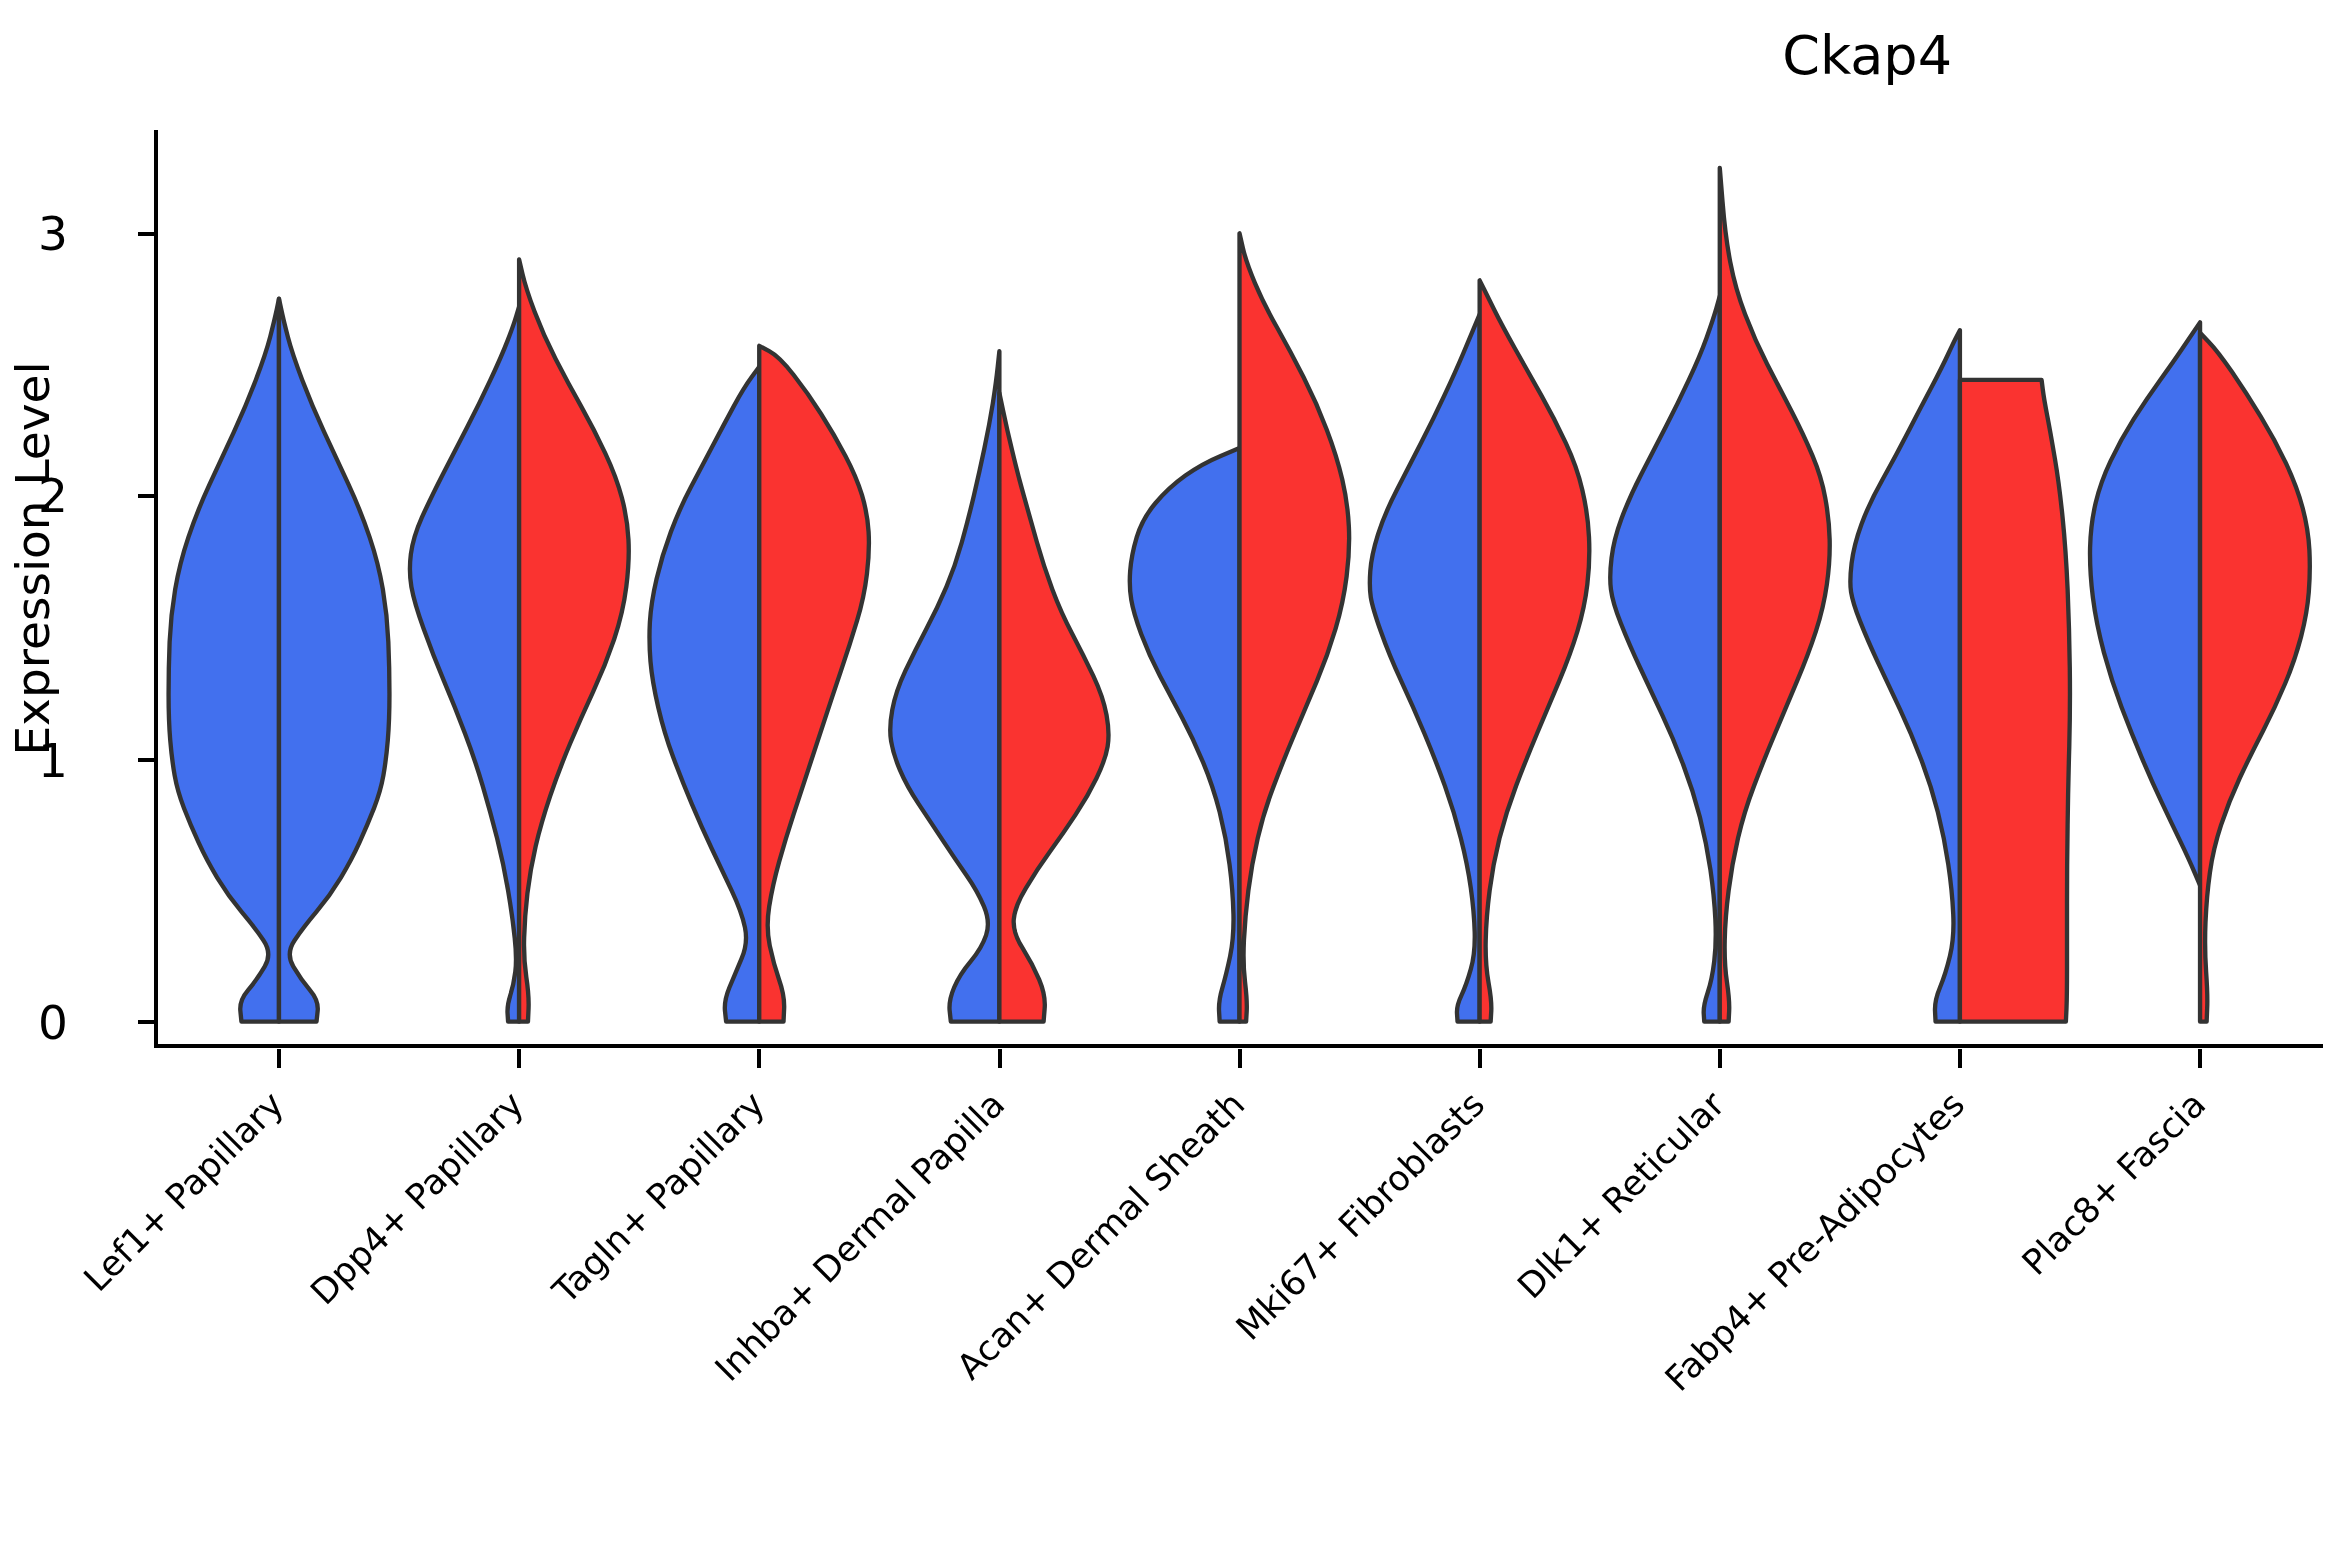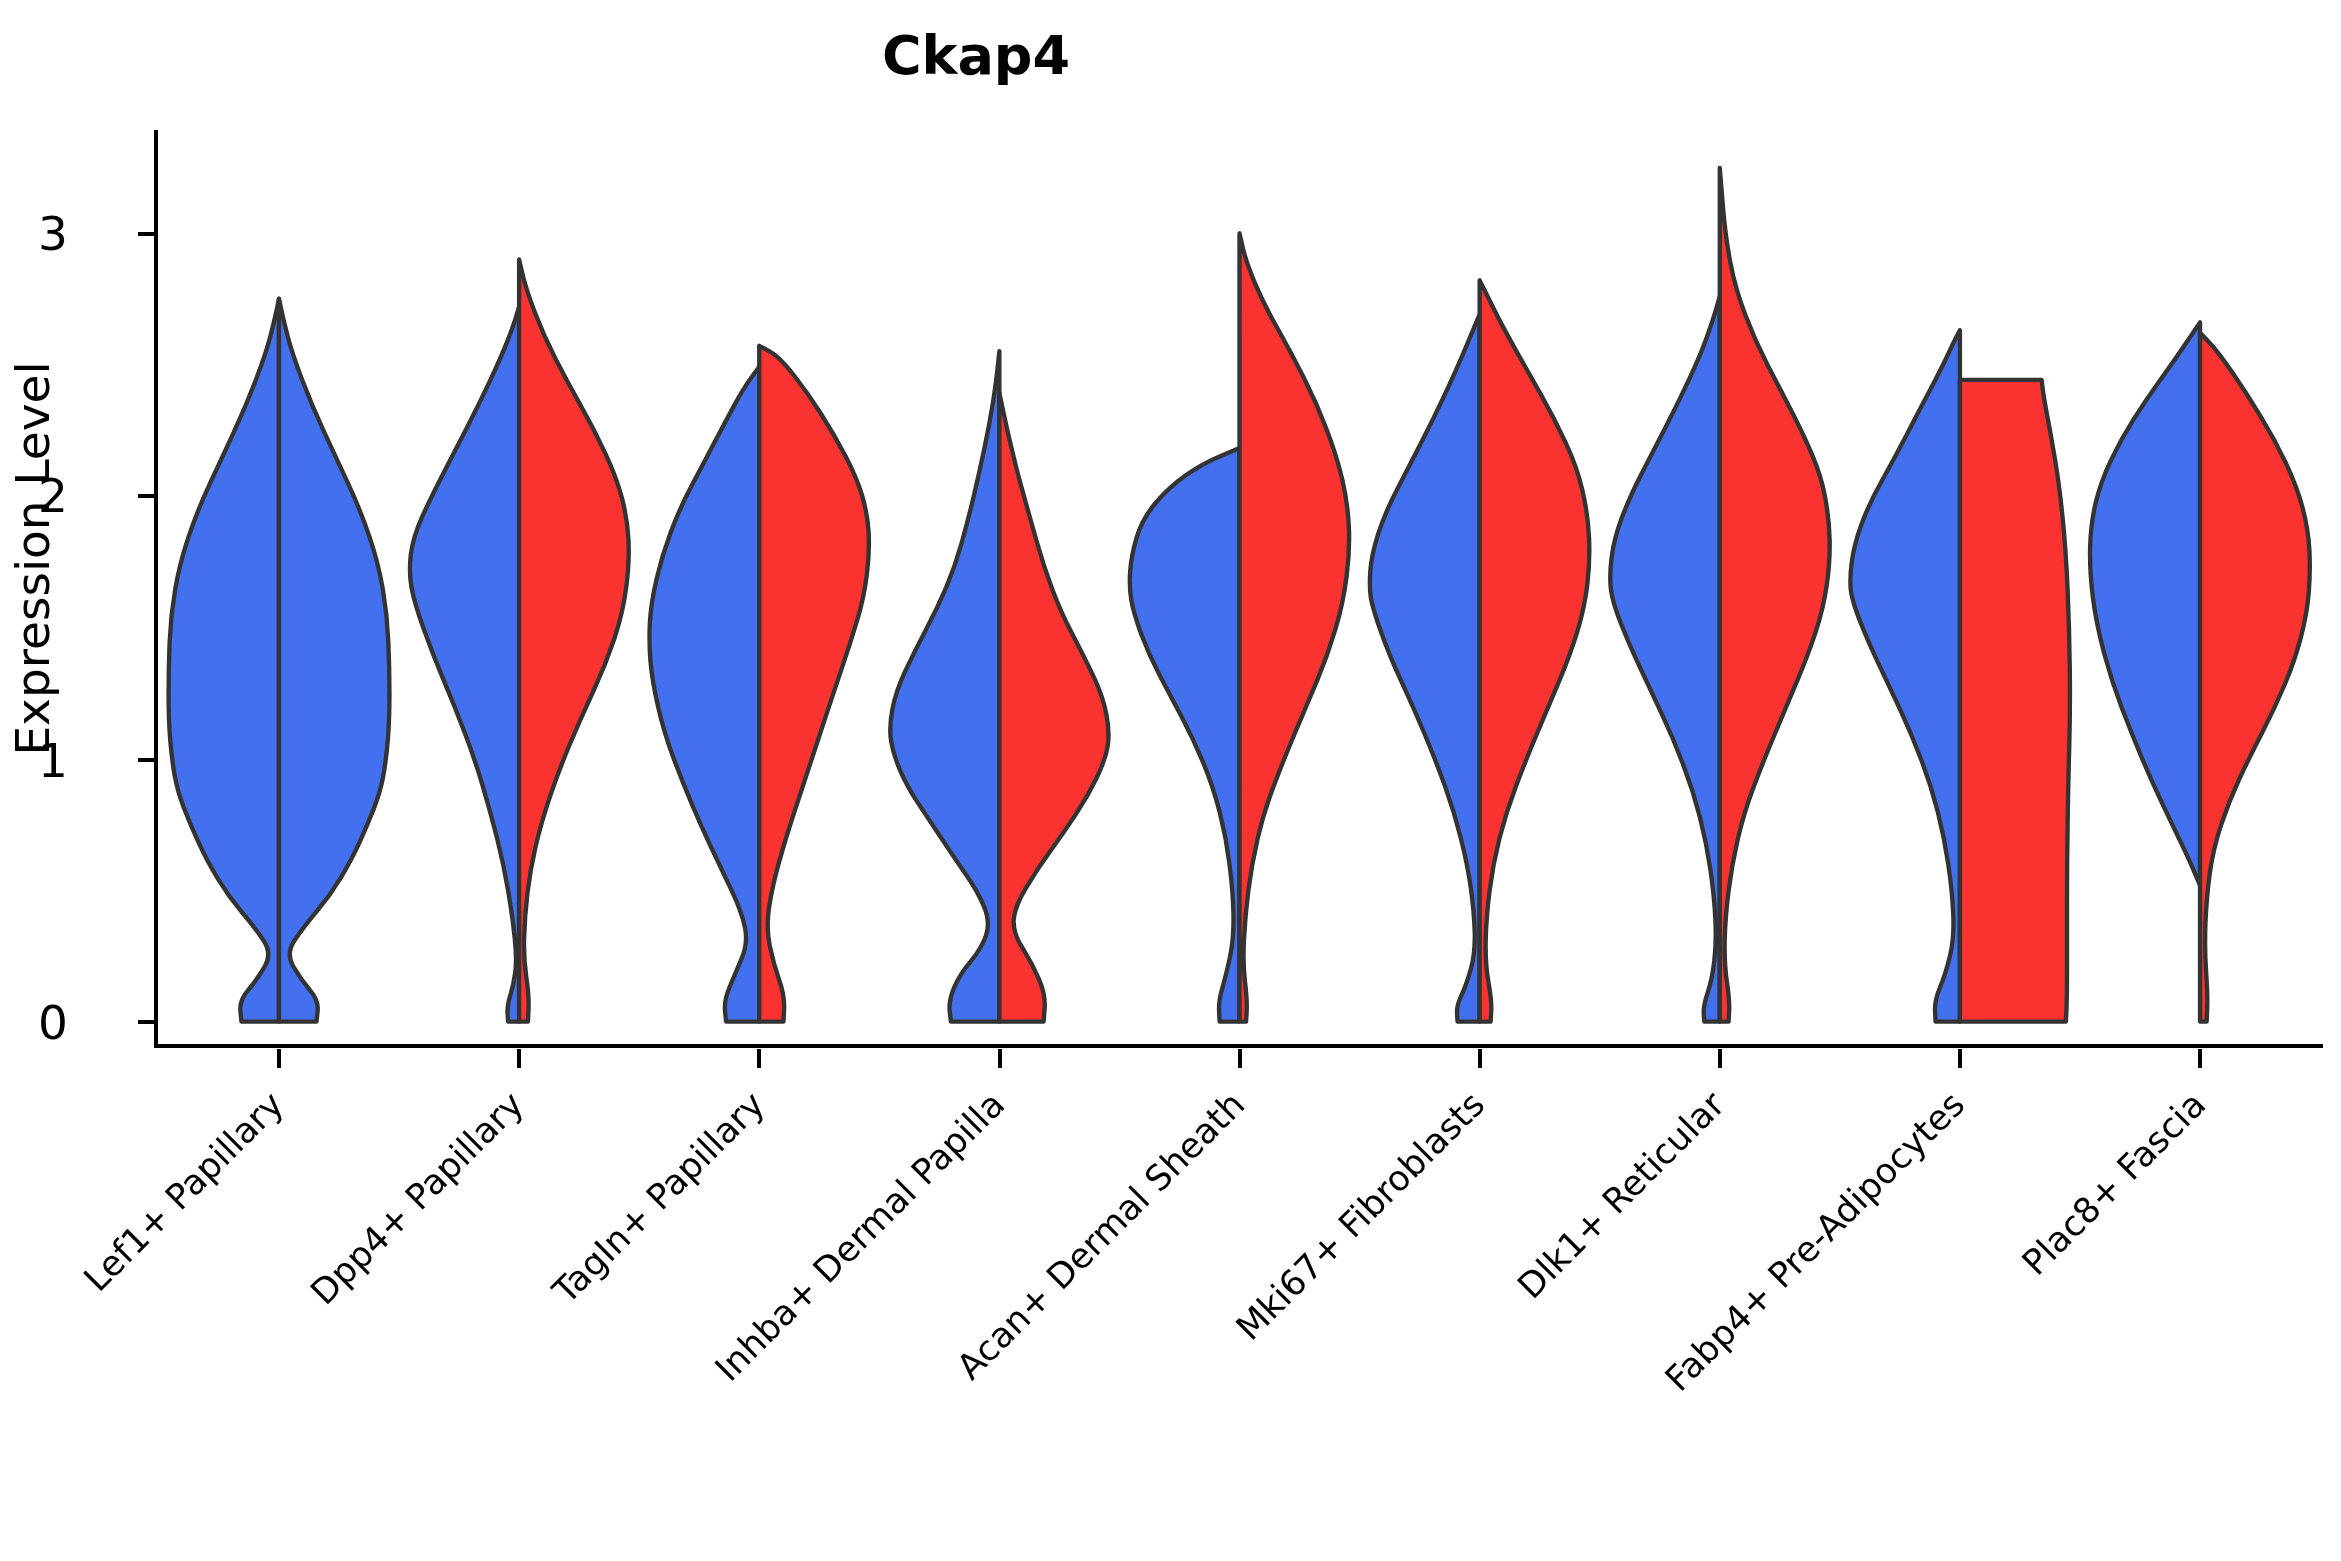--- a/index.html
+++ b/index.html
@@ -1,20 +1,20 @@
 <!DOCTYPE html>
 <html style="font-size:14px"><head>
 <meta charset="utf-8">
 <style>
   html,body{margin:0;padding:0;background:#ffffff;}
   body{width:2342px;height:1561px;font-family:"DejaVu Sans",sans-serif;overflow:hidden;}
   #root{position:relative;width:2342px;height:1561px;background:#fff;}
   #title{
-    position:absolute;left:0;top:24px;width:1952px;text-align:center;
-    font-family:"DejaVu Sans",sans-serif;font-weight:bold;font-size:54px;color:#000;
+    position:absolute;left:0;top:24px;width:1952px;text-align:right;
+    font-family:"DejaVu Sans",sans-serif;font-weight:normal;font-size:54px;color:#000;
     letter-spacing:0px;
   }
   #ylabel{
     position:absolute;left:-271px;top:531px;width:607px;text-align:center;
     transform:rotate(-90deg);transform-origin:center center;
     font-size:47px;color:#000;font-family:"DejaVu Sans",sans-serif;
   }
   .ytick-label{
     position:absolute;right:2274px;width:104px;text-align:right;
     font-size:47px;color:#000;font-family:"DejaVu Sans",sans-serif;

